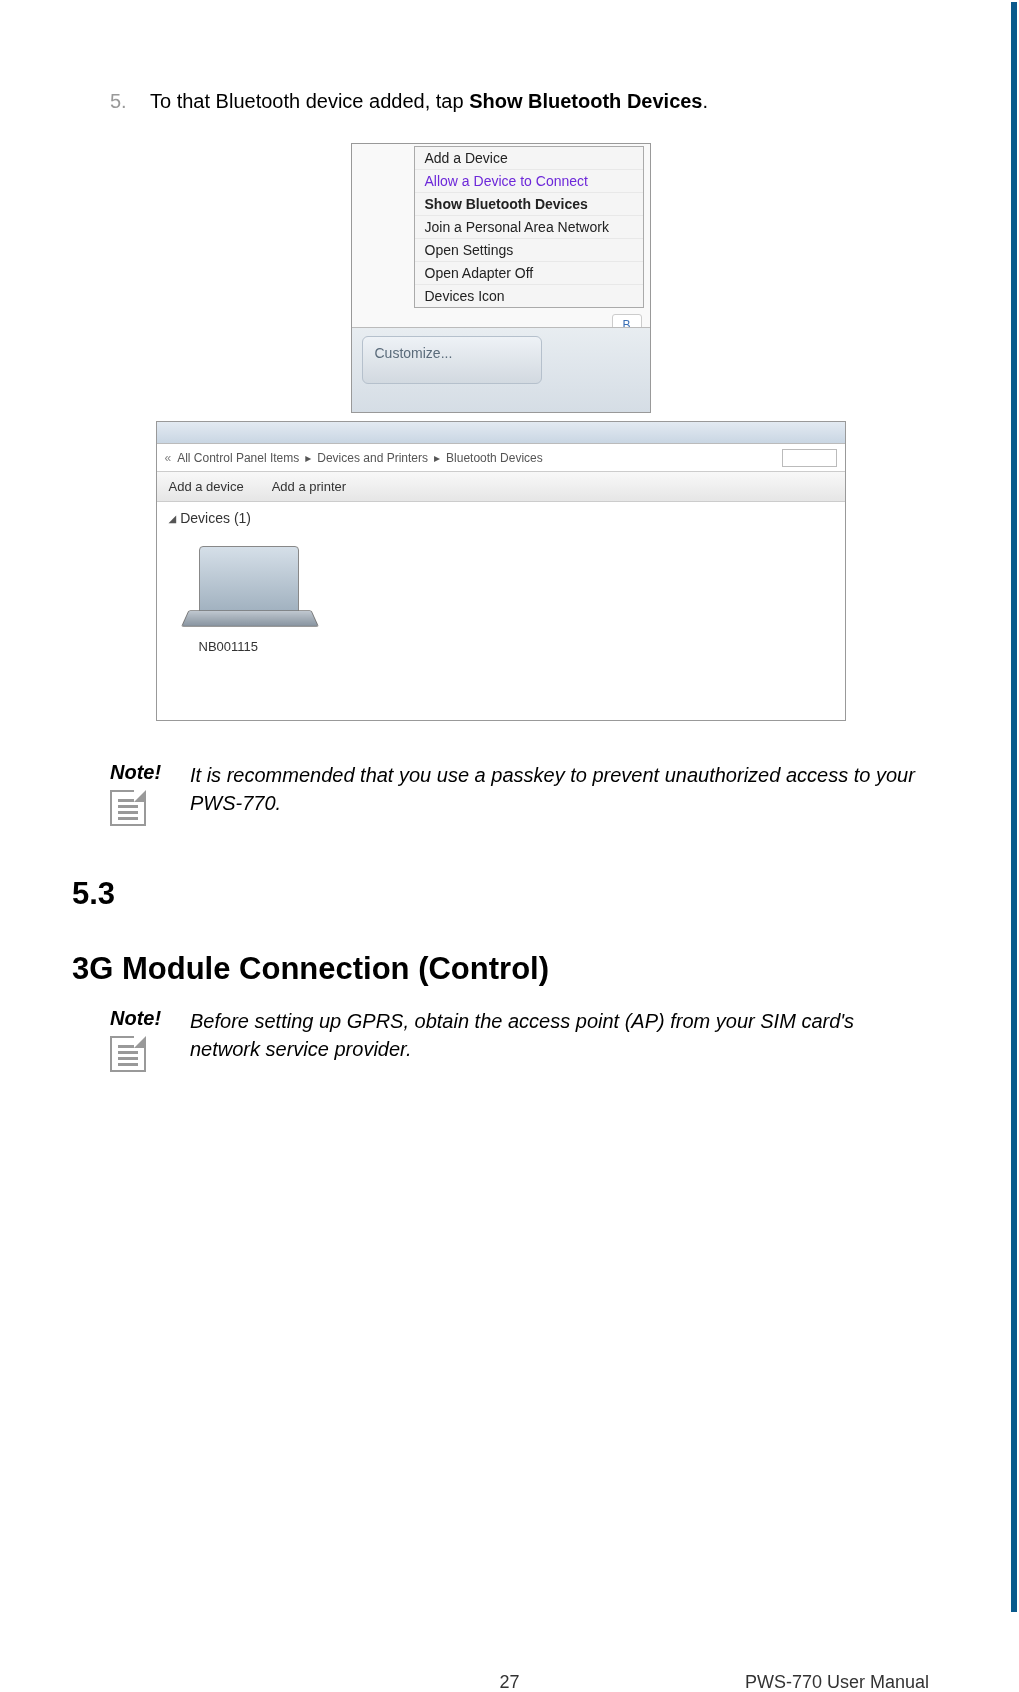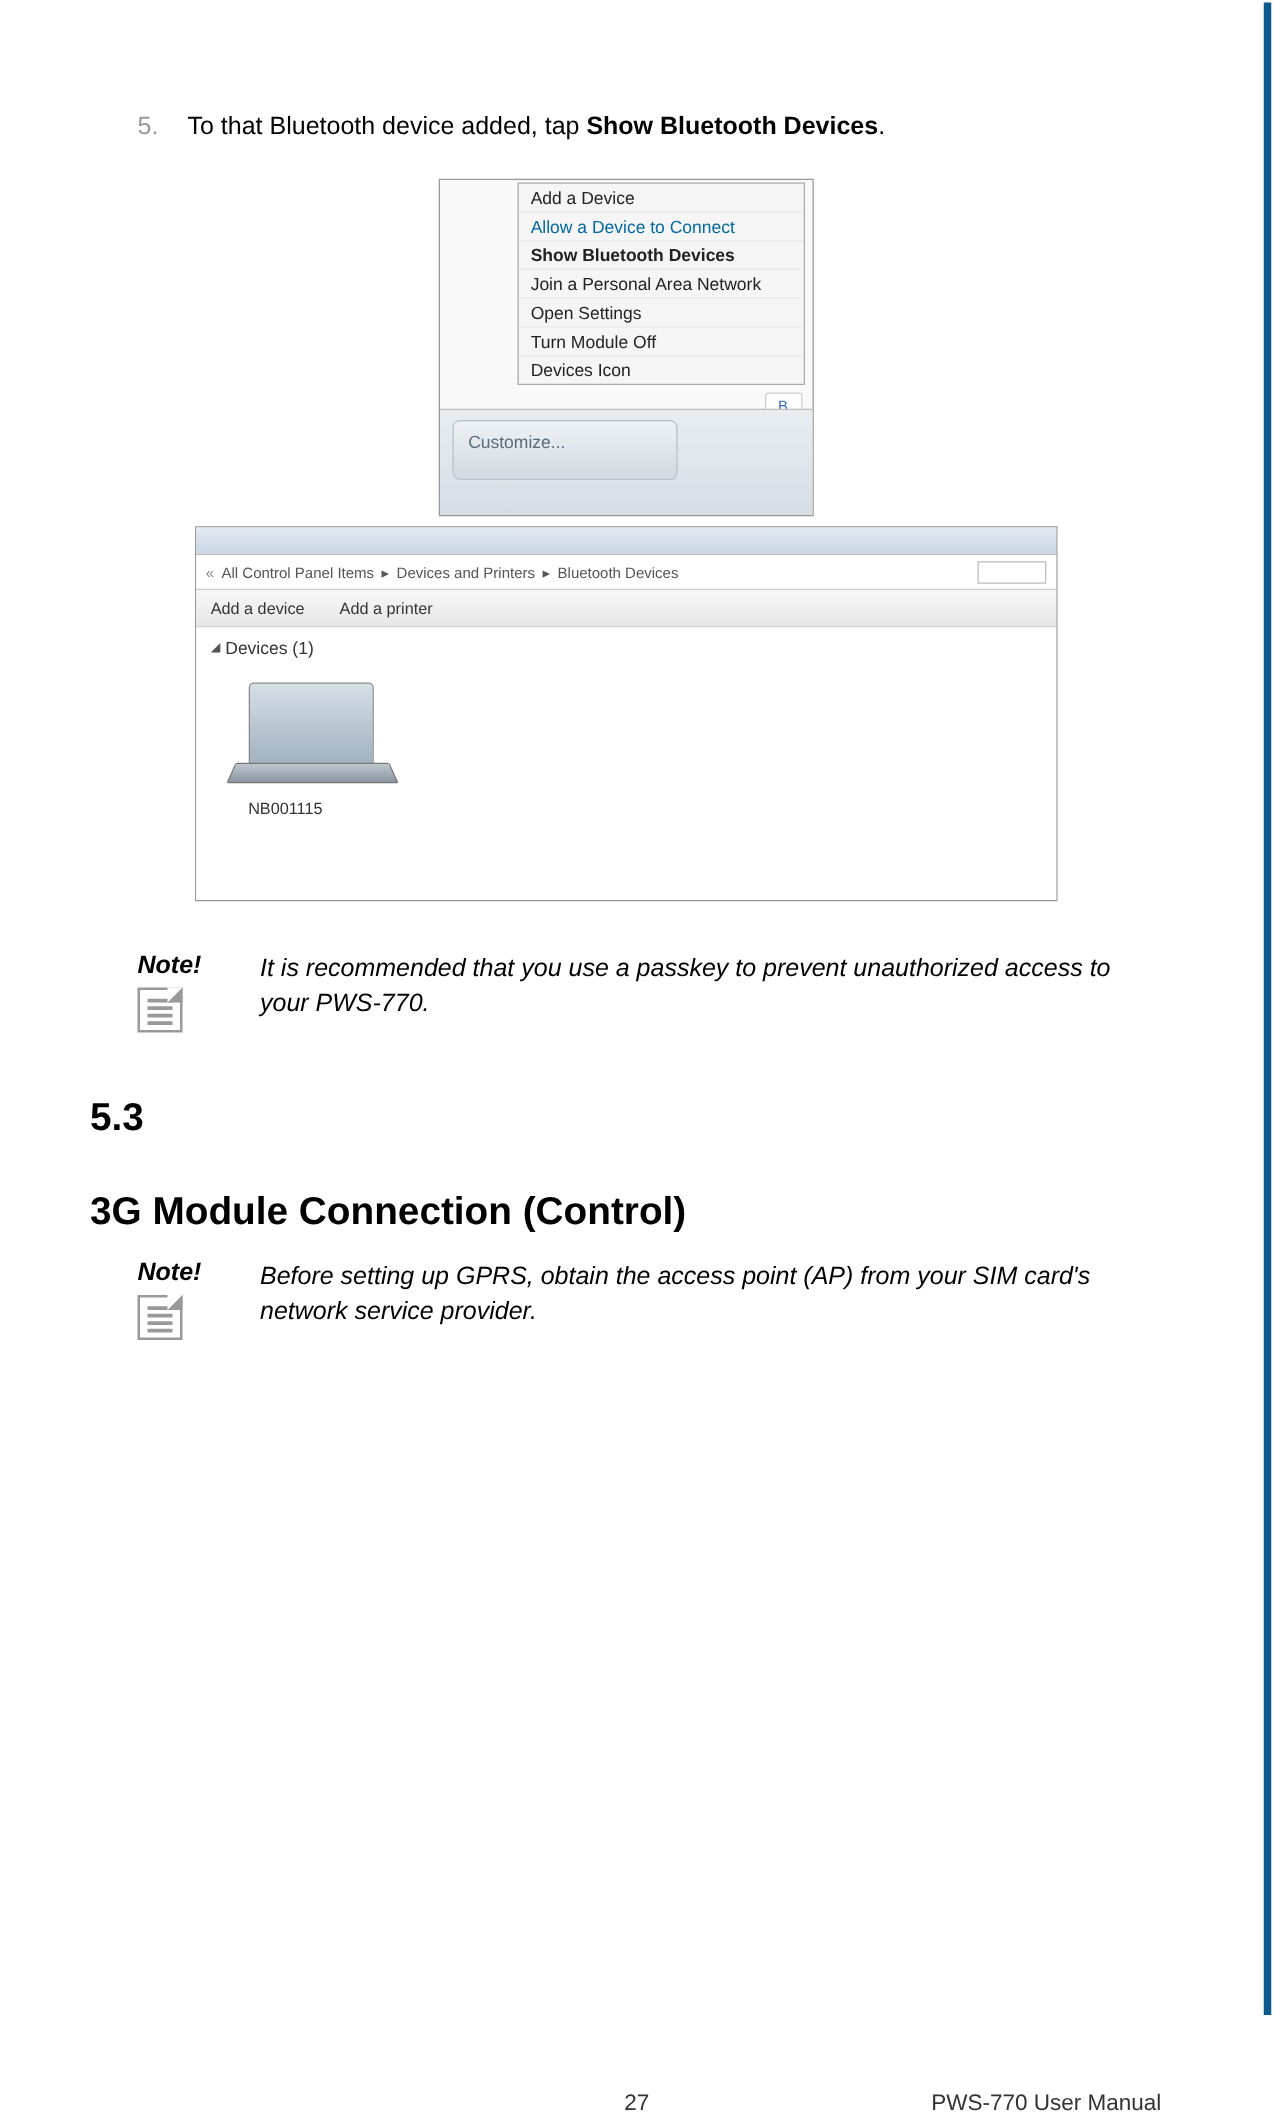--- a/index.html
+++ b/index.html
@@ -54,21 +54,21 @@
       background: #f5f5f5;
       border: 1px solid #aaa;
     }
     .menu-item {
       padding: 3px 10px;
       font-size: 14px;
       color: #222;
       border-top: 1px solid #e8e8e8;
     }
     .menu-item.first { border-top: none; }
-    .menu-item.disabled { color: #0369a1; }
+    .menu-item.disabled { color: #6d28d9; }
     .menu-item.selected { font-weight: bold; }
     .tray {
       position: absolute;
       left: 0;
       bottom: 0;
       right: 0;
       height: 85px;
       background: linear-gradient(#e8edf1, #d5dde5);
       border-top: 1px solid #bbb;
     }
@@ -197,21 +197,20 @@
     .laptop-label {
       font-size: 13px;
       margin-top: 18px;
       color: #333;
     }
 
     
     .note-block {
       display: flex;
       margin: 20px 0 20px 38px;
-      gap: 18px;
     }
     .note-label {
       font-style: italic;
       font-weight: bold;
       font-size: 20px;
       flex: 0 0 70px;
     }
     .note-icon {
       width: 36px;
       height: 36px;
@@ -301,21 +300,21 @@
     </div>
   </div>
 
   <div class="screenshot1">
     <div class="menu-block">
       <div class="menu-item first">Add a Device</div>
       <div class="menu-item disabled">Allow a Device to Connect</div>
       <div class="menu-item selected">Show Bluetooth Devices</div>
       <div class="menu-item">Join a Personal Area Network</div>
       <div class="menu-item">Open Settings</div>
-      <div class="menu-item">Turn Module Off</div>
+      <div class="menu-item">Open Adapter Off</div>
       <div class="menu-item">Devices Icon</div>
     </div>
     <div class="bt-icon">B</div>
     <div class="m-icon">M</div>
     <div class="tray">
       <div class="tray-inner">Customize...</div>
     </div>
   </div>
 
   <div class="screenshot2">

